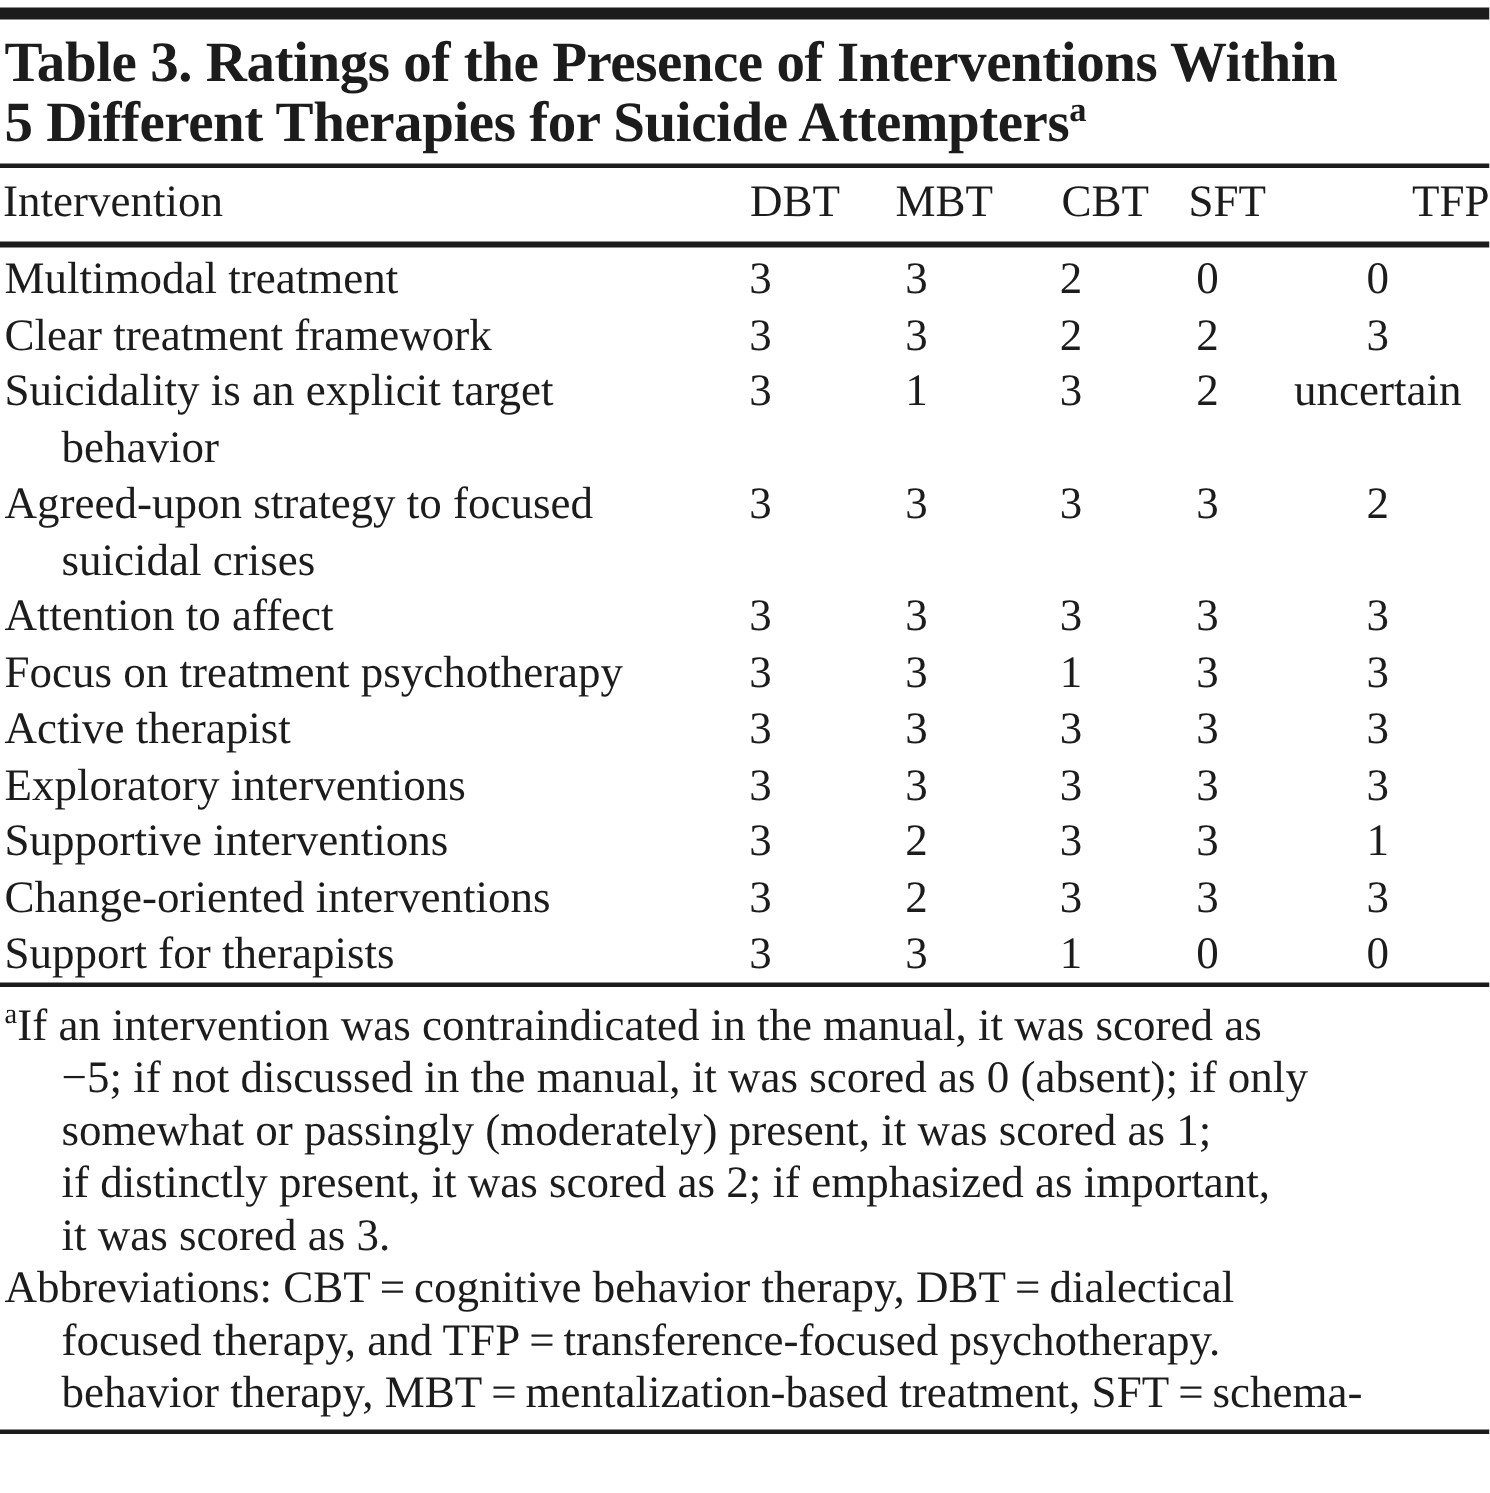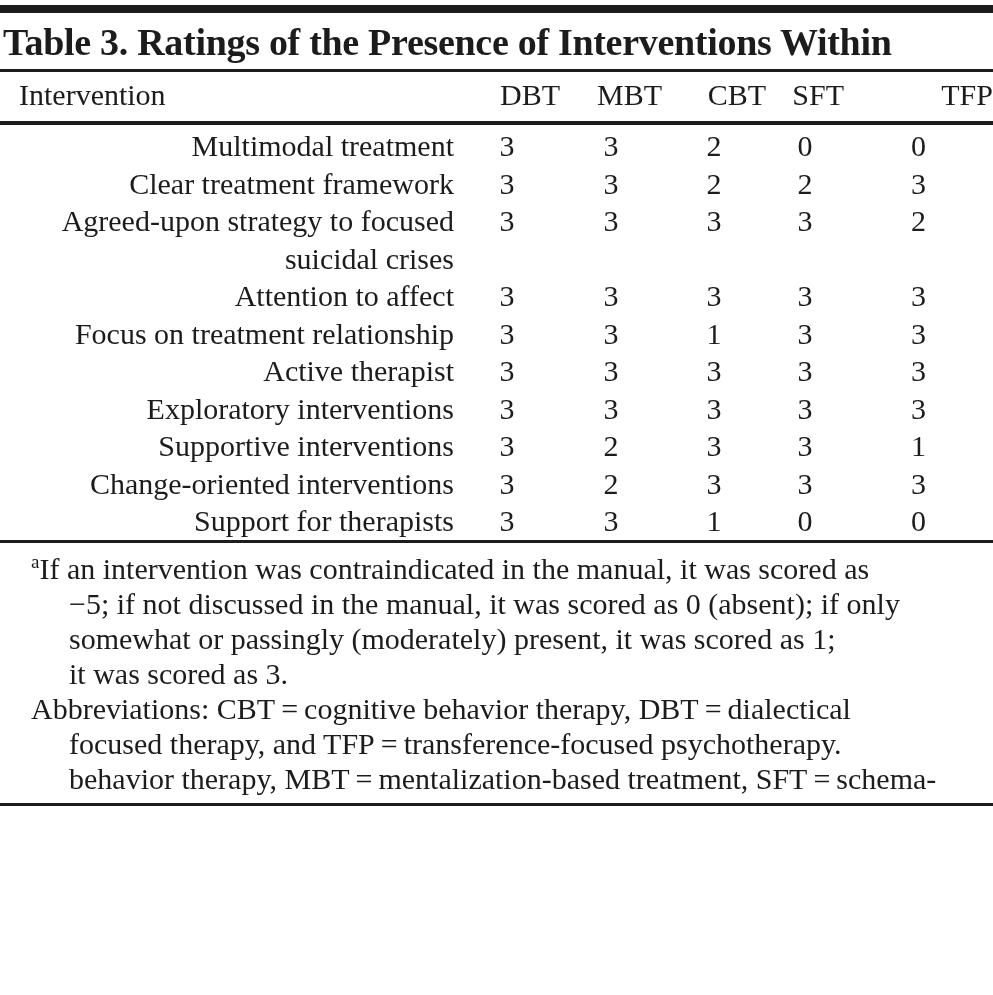--- a/index.html
+++ b/index.html
@@ -60,45 +60,44 @@
   table.grid col.c-sft    { width: 78px;  }
   table.grid col.c-tfp    { width: 149px; }
   .header-table th {
     font-weight: 400;
     text-align: right;
     padding: 6px 0 9px 0;
     white-space: nowrap;
   }
   .header-table th.first {
     text-align: left;
-    padding-left: 19px;
+    padding-left: 2px;
   }
   .body-table {
     margin-top: 2px;
   }
   .body-table td {
     vertical-align: top;
     text-align: center;
     line-height: 37.5px;
     padding: 0;
     white-space: nowrap;
   }
   .body-table td.label {
-    text-align: right;
+    text-align: left;
     padding-left: 3px;
   }
   .wrap-line {
     display: block;
     padding-left: 38px;
   }
   .footnotes {
     font-size: 30px;
     line-height: 35px;
     padding: 8px 0 0 3px;
-    margin-left: 28px;
   }
   .fn-line {
     white-space: nowrap;
   }
   .fn-line.indent {
     padding-left: 38px;
   }
   .footnotes sup {
     font-size: 19px;
     line-height: 0;
@@ -113,20 +112,21 @@
 </style>
 </head>
 <body>
 
 <div class="page">
 
   <div class="top-bar"></div>
 
   <div class="table-title">
     <div>Table 3. Ratings of the Presence of Interventions Within</div>
+    <div><span>5 Different Therapies for Suicide Attempters</span><sup>a</sup></div>
   </div>
 
   <div class="rule"></div>
 
   <table class="grid header-table">
     <colgroup>
       <col class="c-label">
         <col class="c-dbt">
         <col class="c-mbt">
         <col class="c-cbt">
@@ -167,37 +167,45 @@
     </tr>
     <tr>
       <td class="label"><span>Clear treatment framework</span></td>
       <td>3</td>
       <td>3</td>
       <td>2</td>
       <td>2</td>
       <td>3</td>
     </tr>
     <tr>
+      <td class="label"><span>Suicidality is an explicit target</span><span class="wrap-line">behavior</span></td>
+      <td>3</td>
+      <td>1</td>
+      <td>3</td>
+      <td>2</td>
+      <td>uncertain</td>
+    </tr>
+    <tr>
       <td class="label"><span>Agreed-upon strategy to focused</span><span class="wrap-line">suicidal crises</span></td>
       <td>3</td>
       <td>3</td>
       <td>3</td>
       <td>3</td>
       <td>2</td>
     </tr>
     <tr>
       <td class="label"><span>Attention to affect</span></td>
       <td>3</td>
       <td>3</td>
       <td>3</td>
       <td>3</td>
       <td>3</td>
     </tr>
     <tr>
-      <td class="label"><span>Focus on treatment relationship</span></td>
+      <td class="label"><span>Focus on treatment psychotherapy</span></td>
       <td>3</td>
       <td>3</td>
       <td>1</td>
       <td>3</td>
       <td>3</td>
     </tr>
     <tr>
       <td class="label"><span>Active therapist</span></td>
       <td>3</td>
       <td>3</td>
@@ -239,20 +247,21 @@
     </tr>
   </tbody>
     </table>
 
   <div class="rule"></div>
 
   <div class="footnotes">
     <div class="fn-line"><sup>a</sup><span>If an intervention was contraindicated in the manual, it was scored as</span></div>
     <div class="fn-line indent">−5; if not discussed in the manual, it was scored as 0 (absent); if only</div>
     <div class="fn-line indent">somewhat or passingly (moderately) present, it was scored as 1;</div>
+    <div class="fn-line indent">if distinctly present, it was scored as 2; if emphasized as important,</div>
     <div class="fn-line indent">it was scored as 3.</div>
     <div class="fn-line">Abbreviations: CBT = cognitive behavior therapy, DBT = dialectical</div>
     <div class="fn-line indent">focused therapy, and TFP = transference-focused psychotherapy.</div>
     <div class="fn-line indent">behavior therapy, MBT = mentalization-based treatment, SFT = schema-</div>
   </div>
 
   <div class="bottom-rule"></div>
 
 </div>
 

